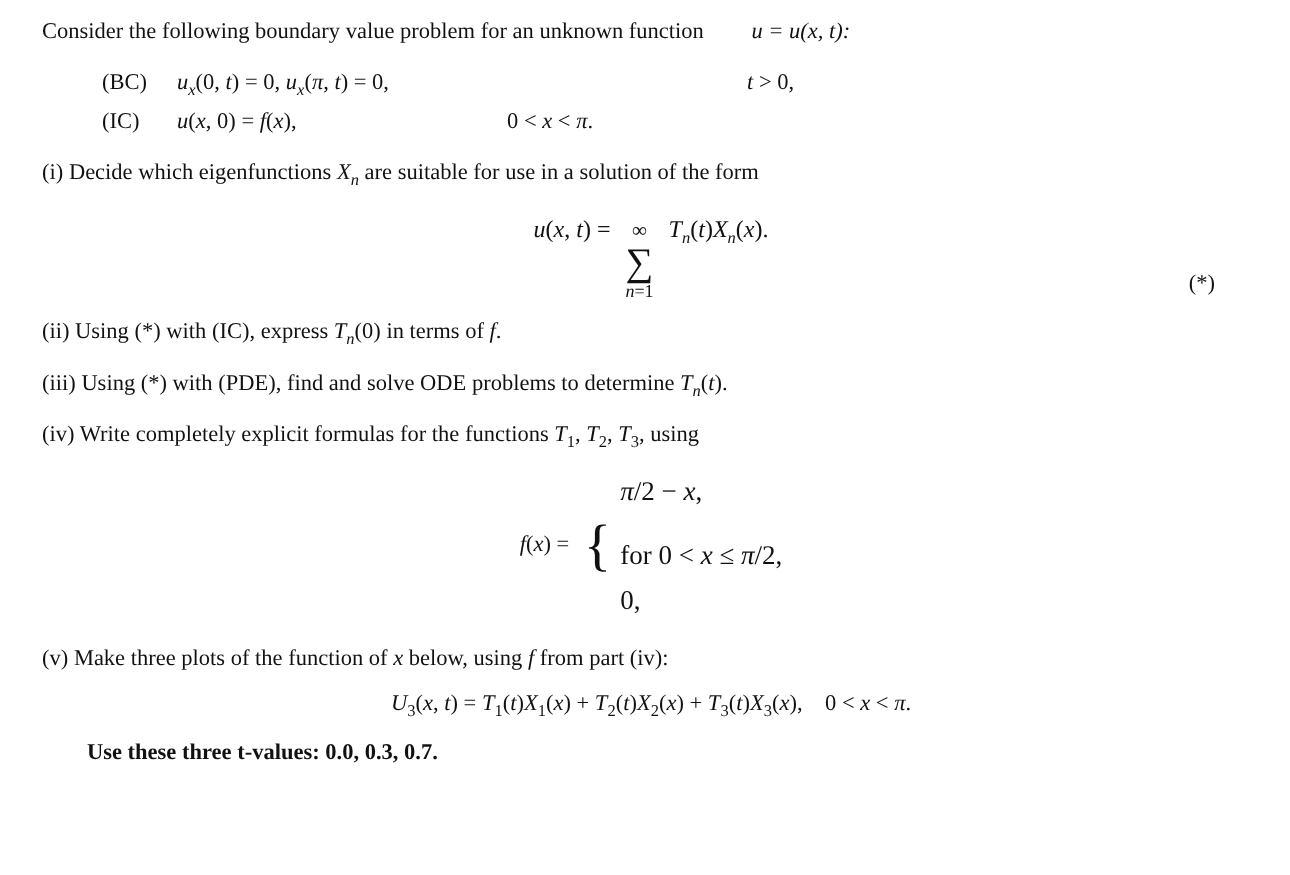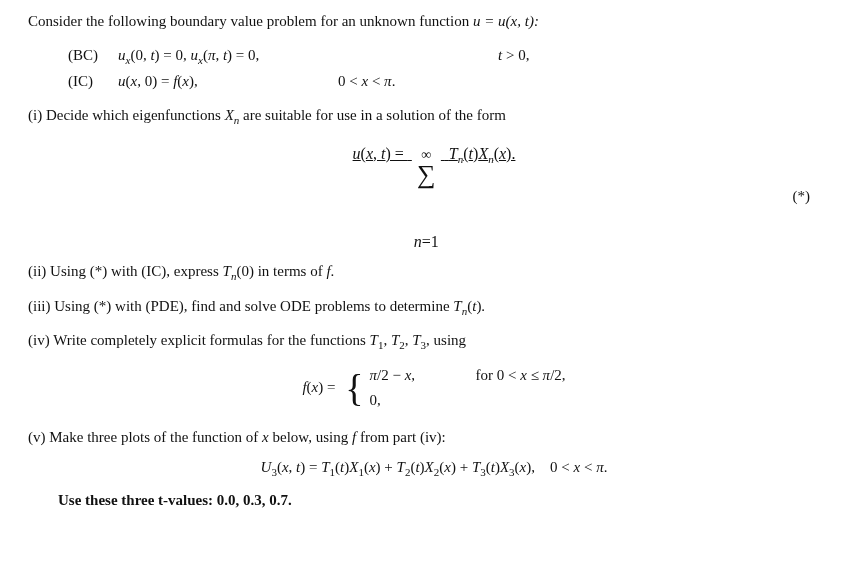--- a/index.html
+++ b/index.html
@@ -39,25 +39,24 @@
       min-width: 160px;
     }
 
     .part {
       margin-top: 10px;
       font-size: 15px;
     }
 
     .equation-block {
       display: flex;
-      align-items: center;
+      align-items: flex-end;
       justify-content: center;
       margin: 14px 0 10px 0;
       position: relative;
-      text-decoration: underline;
     }
 
     .eq-content {
       font-size: 16px;
       text-align: center;
     }
 
     .star-ref {
       position: absolute;
       right: 30px;
@@ -69,23 +68,22 @@
       flex-direction: column;
       align-items: center;
       font-size: 13px;
       margin: 0 2px;
     }
     .sigma-sym {
       font-size: 26px;
       line-height: 1;
     }
     .sigma-below {
-      font-size: 16px;
-      line-height: 1;
-      margin-top: 46px;
+      font-size: 12px;
+      line-height: 1;
     }
     .sigma-above {
       font-size: 14px;
       line-height: 1;
     }
 
     .piecewise-block {
       display: flex;
       align-items: center;
       justify-content: center;
@@ -107,33 +105,34 @@
 
     .piecewise-cases {
       display: flex;
       flex-direction: column;
       gap: 3px;
     }
 
     .piecewise-case {
       display: flex;
       gap: 16px;
-      font-size: 15px;
+      font-size: 18px;
+      flex-direction: column;
     }
 
     .piecewise-expr {
       min-width: 90px;
     }
 
     .u3-block {
       text-align: center;
       margin: 8px 0 4px 0;
       font-size: 15px;
     }
-    .math { font-style: italic; }
+    .math { font-style: italic; margin-left: 28px; }
     sub { font-size: 11px; vertical-align: sub; }
 
     .indent { margin-left: 30px; font-weight: bold; }
   </style>
 </head>
 <body>
 
 <div class="intro-line">
   <span>Consider the following boundary value problem for an unknown function </span><span class="math"><em>u</em> = <em>u</em>(<em>x</em>, <em>t</em>):</span>
 </div>

